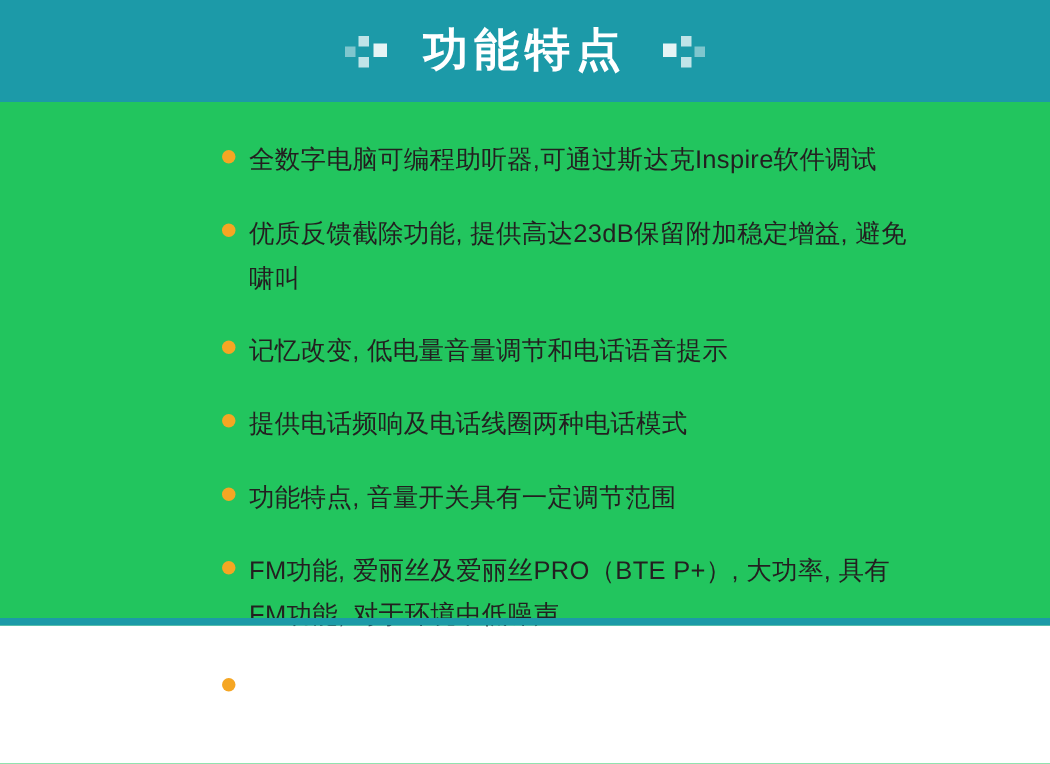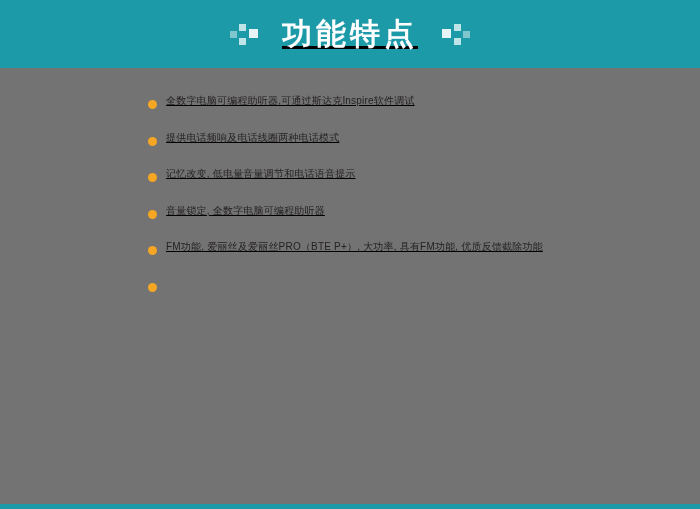--- a/index.html
+++ b/index.html
@@ -9,23 +9,22 @@
   body {
     width: 700px;
     height: 509px;
     background: #ffffff;
     font-family: "Liberation Sans", sans-serif;
     overflow: hidden;
   }
   .page {
     position: relative;
     width: 700px;
-    height: 509px;
-    background: #737373;
-    text-decoration: underline;
+    height: 417px;
+    background: #22c55e;
   }
   
   .header {
     position: relative;
     width: 700px;
     height: 68px;
     background: #1c9aa8;
     display: flex;
     align-items: center;
     justify-content: center;
@@ -71,21 +70,21 @@
     padding: 24px 0 0 0;
     margin: 0 0 0 148px;
     width: 460px;
     list-style: none;
   }
   .feature {
     position: relative;
     padding-left: 18px;
     margin-bottom: 19px;
     color: #231f20;
-    font-size: 10px;
+    font-size: 17px;
     line-height: 1.75;
     letter-spacing: 0.2px;
   }
   .bullet {
     position: absolute;
     left: 0;
     top: 8px;
     width: 9px;
     height: 9px;
     border-radius: 50%;
@@ -124,33 +123,37 @@
     </div>
   </div>
 
   <ul class="features">
     <li class="feature">
       <span class="bullet"></span>
       <span>全数字电脑可编程助听器,可通过斯达克Inspire软件调试</span>
     </li>
     <li class="feature">
       <span class="bullet"></span>
-      <span>提供电话频响及电话线圈两种电话模式</span>
+      <span>优质反馈截除功能, 提供高达23dB保留附加稳定增益, 避免啸叫</span>
     </li>
     <li class="feature">
       <span class="bullet"></span>
       <span>记忆改变, 低电量音量调节和电话语音提示</span>
     </li>
     <li class="feature">
       <span class="bullet"></span>
-      <span>音量锁定, 全数字电脑可编程助听器</span>
+      <span>提供电话频响及电话线圈两种电话模式</span>
     </li>
     <li class="feature">
       <span class="bullet"></span>
-      <span>FM功能, 爱丽丝及爱丽丝PRO（BTE P+）, 大功率, 具有FM功能, 优质反馈截除功能</span>
+      <span>功能特点, 音量开关具有一定调节范围</span>
+    </li>
+    <li class="feature">
+      <span class="bullet"></span>
+      <span>FM功能, 爱丽丝及爱丽丝PRO（BTE P+）, 大功率, 具有FM功能, 对于环境中低噪声</span>
     </li>
     <li class="feature">
       <span class="bullet"></span>
     </li>
   </ul>
 
   <div class="footer-rule"></div>
 
 </div>
 

